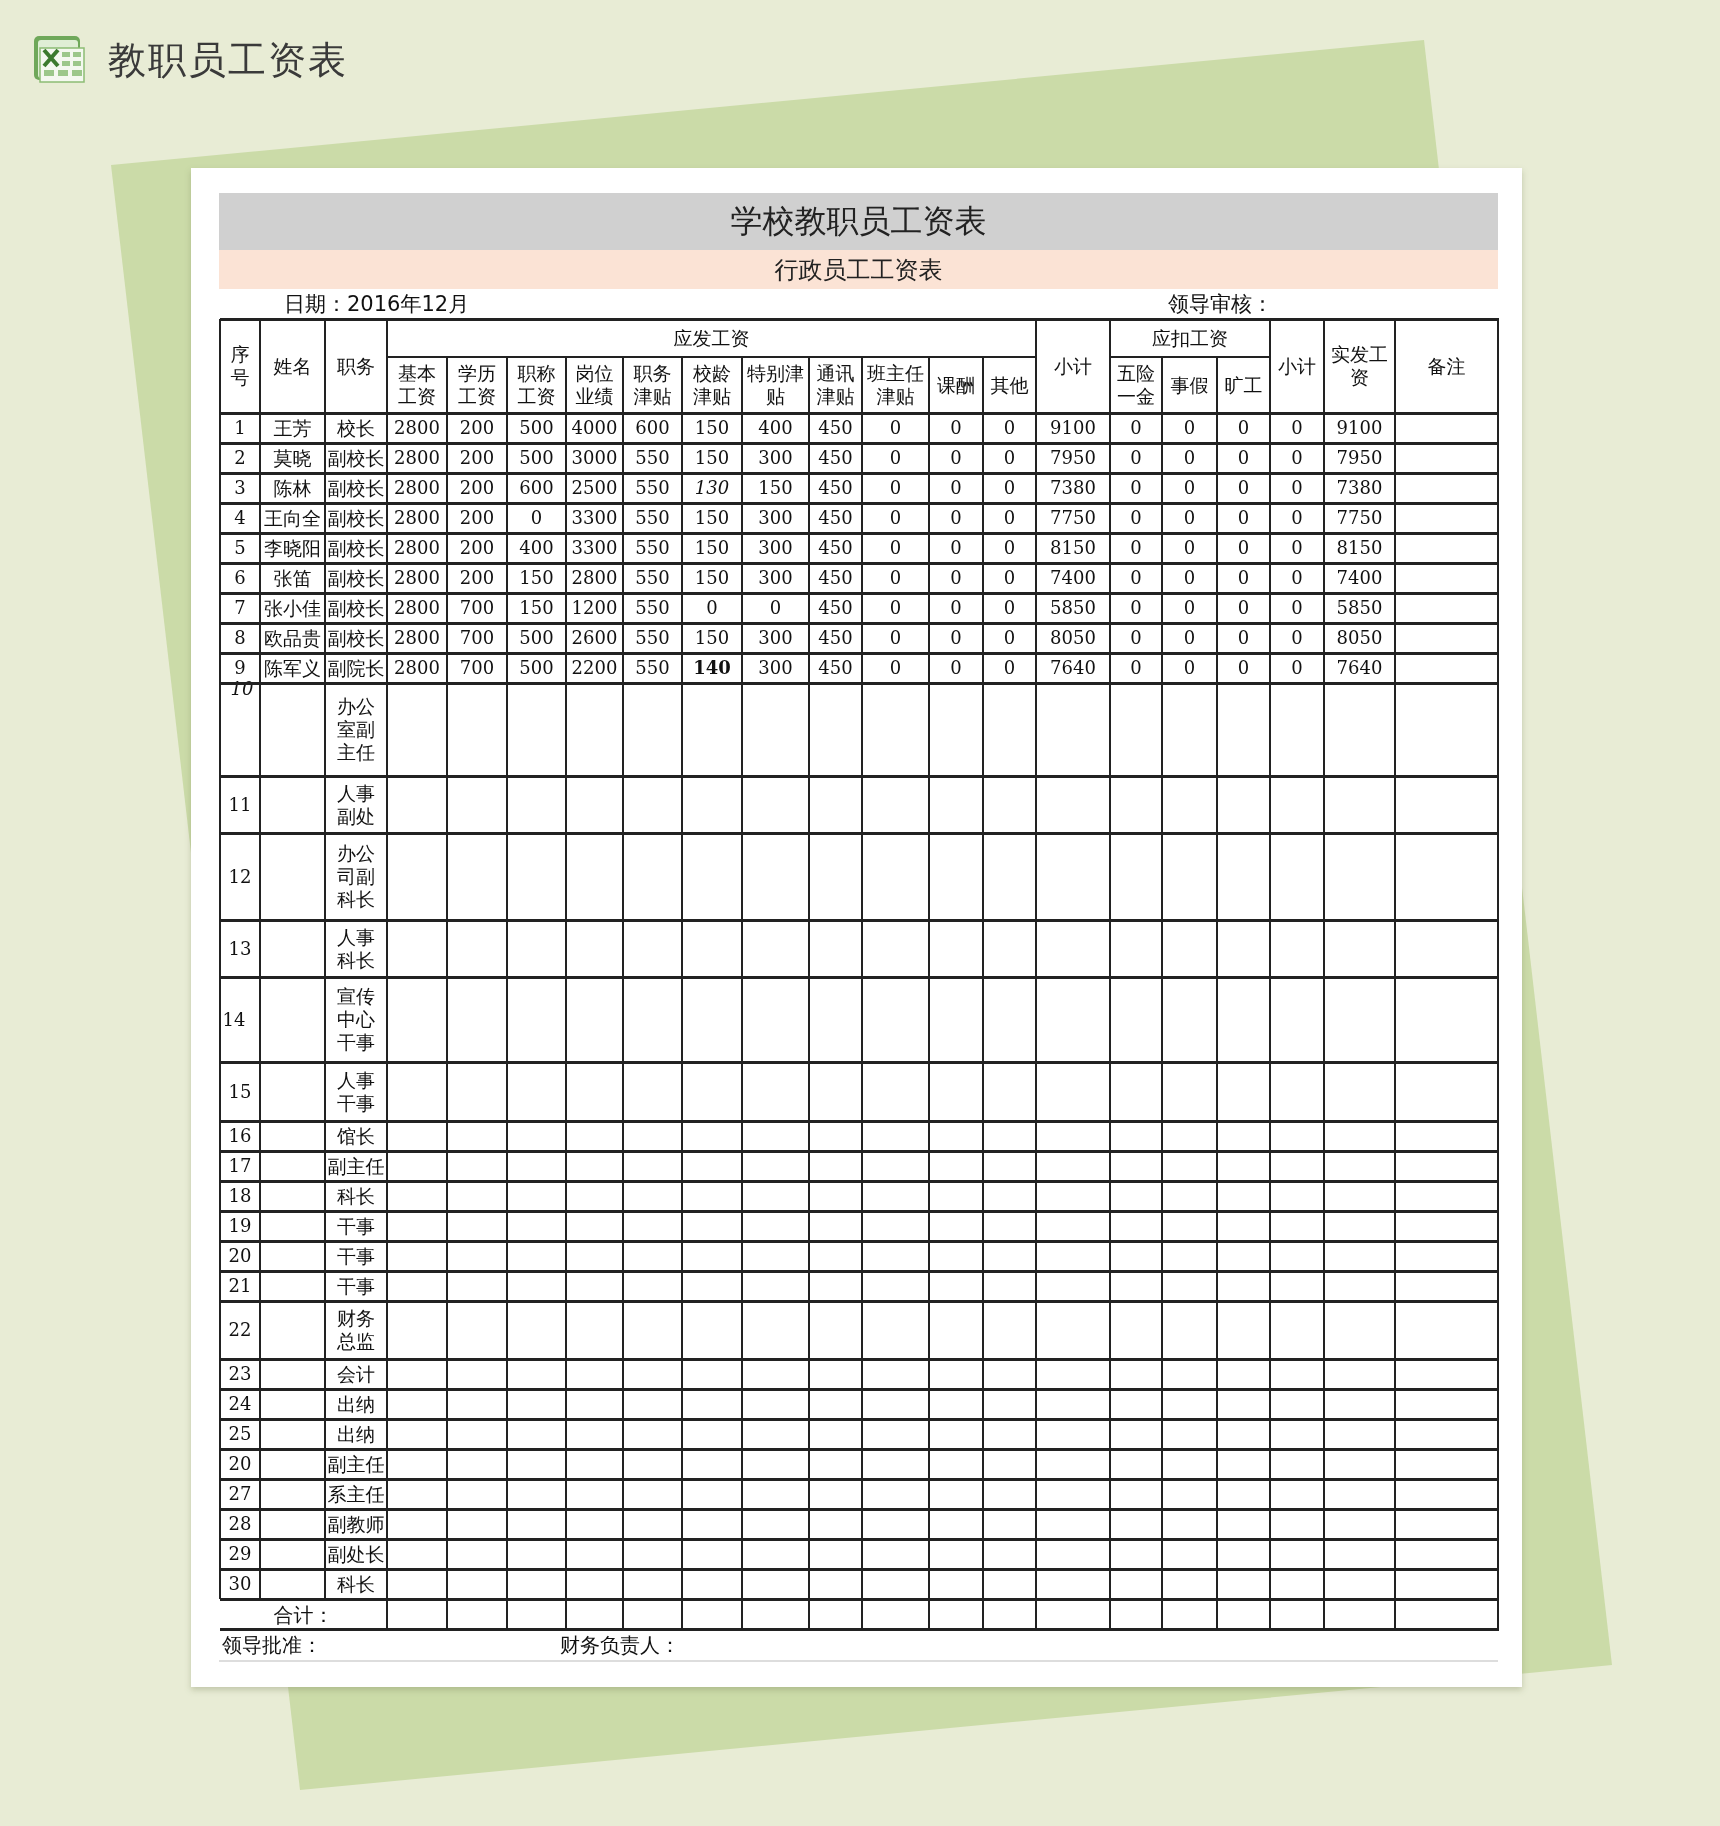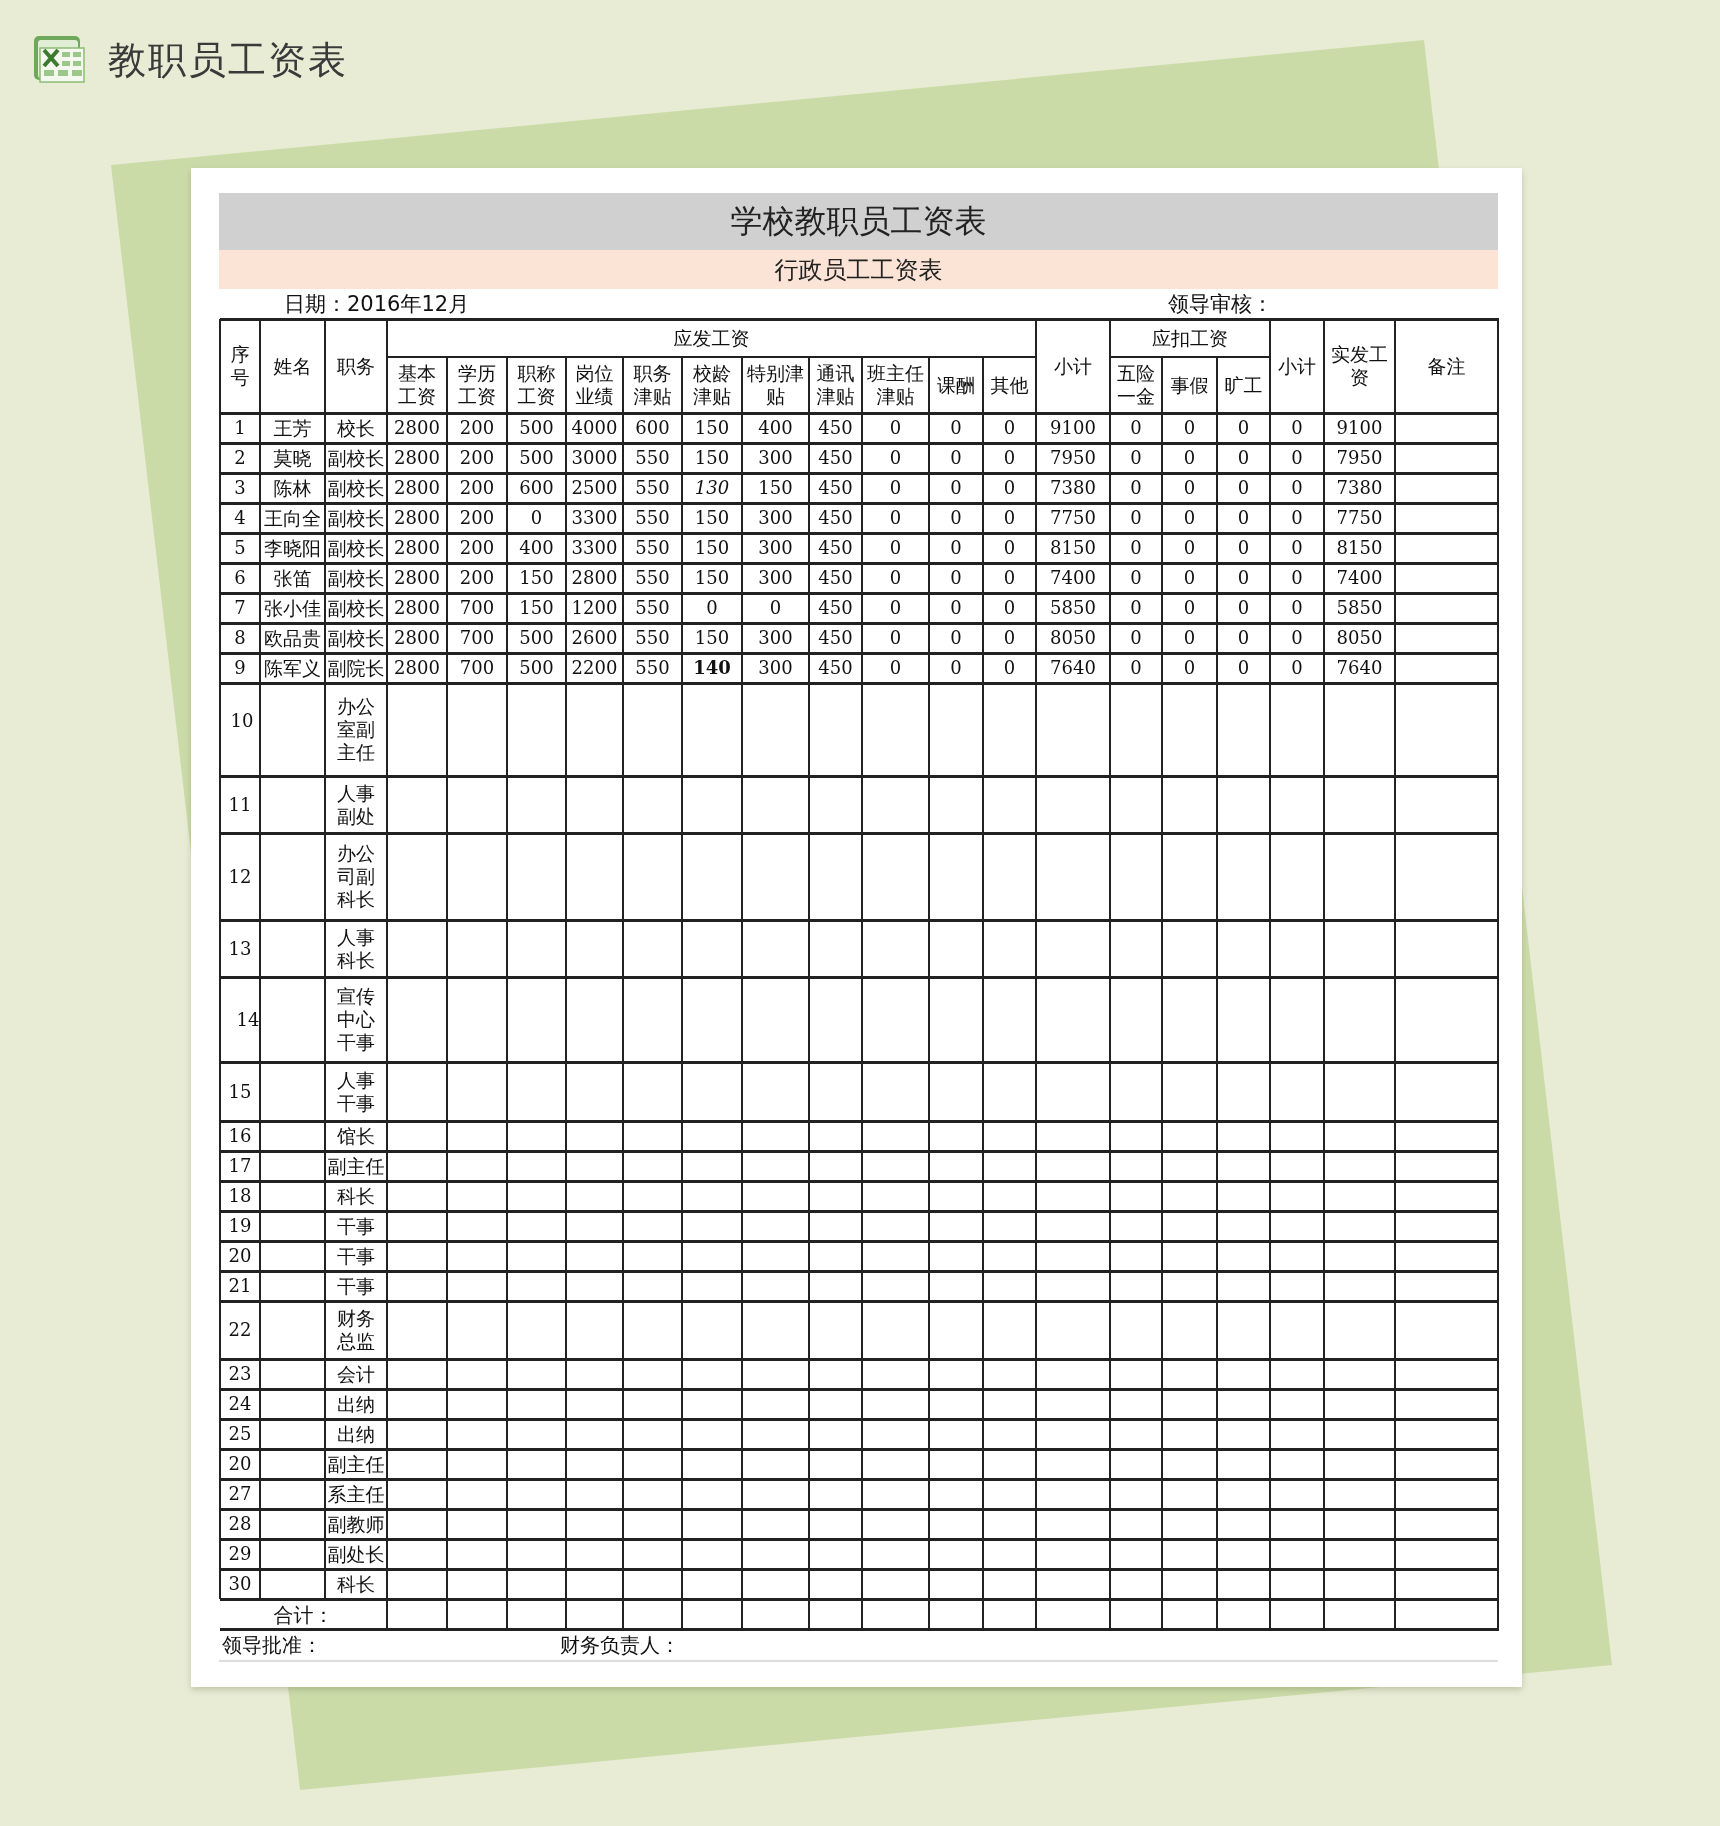--- a/index.html
+++ b/index.html
@@ -273,21 +273,21 @@
     <div class="cell num" style="left: 862px; top: 653px; width: 67px; height: 30px; white-space: pre-line;">0</div>
     <div class="cell num" style="left: 929px; top: 653px; width: 54px; height: 30px; white-space: pre-line;">0</div>
     <div class="cell num" style="left: 983px; top: 653px; width: 53px; height: 30px; white-space: pre-line;">0</div>
     <div class="cell num" style="left: 1036px; top: 653px; width: 74px; height: 30px; white-space: pre-line;">7640</div>
     <div class="cell num" style="left: 1110px; top: 653px; width: 52px; height: 30px; white-space: pre-line;">0</div>
     <div class="cell num" style="left: 1162px; top: 653px; width: 55px; height: 30px; white-space: pre-line;">0</div>
     <div class="cell num" style="left: 1217px; top: 653px; width: 53px; height: 30px; white-space: pre-line;">0</div>
     <div class="cell num" style="left: 1270px; top: 653px; width: 54px; height: 30px; white-space: pre-line;">0</div>
     <div class="cell num" style="left: 1324px; top: 653px; width: 71px; height: 30px; white-space: pre-line;">7640</div>
     <div class="cell num" style="left: 1395px; top: 653px; width: 103px; height: 30px; white-space: pre-line;"></div>
-    <div class="cell num" style="left: 220px; top: 674px; width: 44px; height: 93px; white-space: pre-line;">10</div>
+    <div class="cell num" style="left: 220px; top: 642px; width: 44px; height: 93px; white-space: pre-line; font-style: italic;">10</div>
     <div class="cell" style="left: 260px; top: 683px; width: 65px; height: 93px; white-space: pre-line;"></div>
     <div class="cell" style="left: 325px; top: 683px; width: 62px; height: 93px; white-space: pre-line;">办公
 室副
 主任</div>
     <div class="cell num" style="left: 387px; top: 683px; width: 60px; height: 93px; white-space: pre-line;"></div>
     <div class="cell num" style="left: 447px; top: 683px; width: 60px; height: 93px; white-space: pre-line;"></div>
     <div class="cell num" style="left: 507px; top: 683px; width: 59px; height: 93px; white-space: pre-line;"></div>
     <div class="cell num" style="left: 566px; top: 683px; width: 57px; height: 93px; white-space: pre-line;"></div>
     <div class="cell num" style="left: 623px; top: 683px; width: 59px; height: 93px; white-space: pre-line;"></div>
     <div class="cell num" style="left: 682px; top: 683px; width: 60px; height: 93px; white-space: pre-line;"></div>
@@ -363,21 +363,21 @@
     <div class="cell num" style="left: 862px; top: 920px; width: 67px; height: 57px; white-space: pre-line;"></div>
     <div class="cell num" style="left: 929px; top: 920px; width: 54px; height: 57px; white-space: pre-line;"></div>
     <div class="cell num" style="left: 983px; top: 920px; width: 53px; height: 57px; white-space: pre-line;"></div>
     <div class="cell num" style="left: 1036px; top: 920px; width: 74px; height: 57px; white-space: pre-line;"></div>
     <div class="cell num" style="left: 1110px; top: 920px; width: 52px; height: 57px; white-space: pre-line;"></div>
     <div class="cell num" style="left: 1162px; top: 920px; width: 55px; height: 57px; white-space: pre-line;"></div>
     <div class="cell num" style="left: 1217px; top: 920px; width: 53px; height: 57px; white-space: pre-line;"></div>
     <div class="cell num" style="left: 1270px; top: 920px; width: 54px; height: 57px; white-space: pre-line;"></div>
     <div class="cell num" style="left: 1324px; top: 920px; width: 71px; height: 57px; white-space: pre-line;"></div>
     <div class="cell num" style="left: 1395px; top: 920px; width: 103px; height: 57px; white-space: pre-line;"></div>
-    <div class="cell num" style="left: 220px; top: 977px; width: 28px; height: 85px; white-space: pre-line; margin-left: 14px;">14</div>
+    <div class="cell num" style="left: 220px; top: 977px; width: 28px; height: 85px; white-space: pre-line;">14</div>
     <div class="cell" style="left: 260px; top: 977px; width: 65px; height: 85px; white-space: pre-line;"></div>
     <div class="cell" style="left: 325px; top: 977px; width: 62px; height: 85px; white-space: pre-line;">宣传
 中心
 干事</div>
     <div class="cell num" style="left: 387px; top: 977px; width: 60px; height: 85px; white-space: pre-line;"></div>
     <div class="cell num" style="left: 447px; top: 977px; width: 60px; height: 85px; white-space: pre-line;"></div>
     <div class="cell num" style="left: 507px; top: 977px; width: 59px; height: 85px; white-space: pre-line;"></div>
     <div class="cell num" style="left: 566px; top: 977px; width: 57px; height: 85px; white-space: pre-line;"></div>
     <div class="cell num" style="left: 623px; top: 977px; width: 59px; height: 85px; white-space: pre-line;"></div>
     <div class="cell num" style="left: 682px; top: 977px; width: 60px; height: 85px; white-space: pre-line;"></div>

